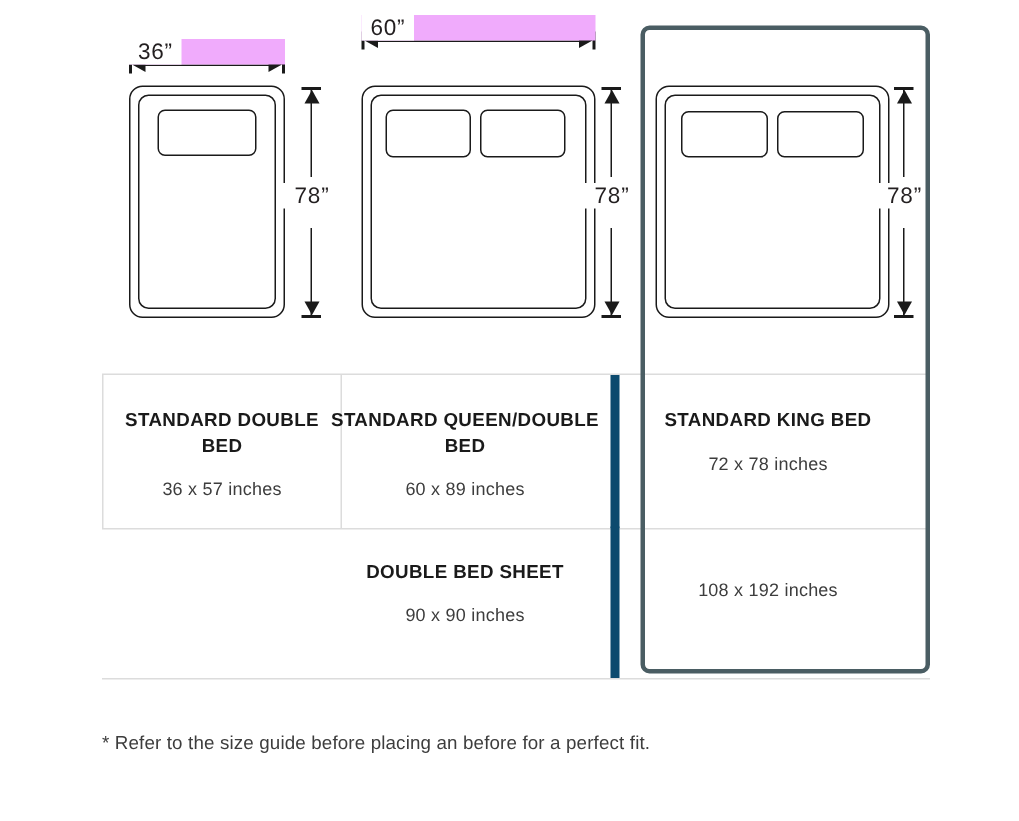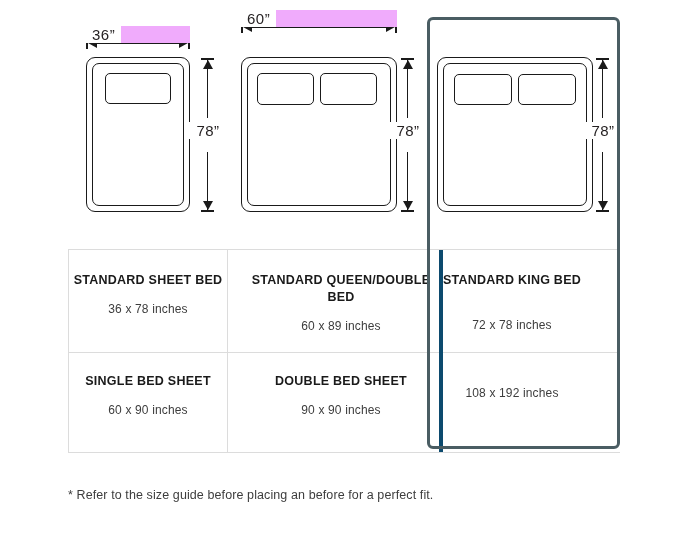--- a/index.html
+++ b/index.html
@@ -82,22 +82,22 @@
   }
   .trow{position:absolute;left:0;width:100%;height:101.5px;}
   .trow.r0{top:0;border-top:1px solid #dcdcdc;border-bottom:1px solid #dcdcdc;}
   .trow.r1{top:101.5px;border-bottom:1px solid #dcdcdc;}
   .tcell{
     position:absolute;top:0;height:100%;box-sizing:border-box;
     display:flex;flex-direction:column;align-items:center;justify-content:flex-start;
     padding-top:22px;
   }
   .tcell.c0{left:0;width:160px;border-left:1px solid #dcdcdc;border-right:1px solid #dcdcdc;}
-  .tcell.c1{left:175px;width:200px;border-right:4px solid #0c4a6e;}
-  .tcell.c2{left:360px;width:168px;gap:16px;}
+  .tcell.c1{left:145px;width:200px;border-right:6px solid #0c4a6e;}
+  .tcell.c2{left:360px;width:168px;}
   .cell-title{
     font-size:12.5px;font-weight:bold;letter-spacing:.25px;
     text-align:center;line-height:17px;color:#1a1a1a;
   }
   .cell-sub{
     margin-top:13px;font-size:12px;color:#3d3d3d;text-align:center;letter-spacing:.15px;
   }
 
   
   .footnote{
@@ -180,38 +180,34 @@
     <div class="arrow b"></div>
     <div class="seg" style="top:0;height:60px;"></div>
     <div class="seg" style="bottom:0;height:60px;"></div>
     <div class="dim-label" style="top:64px;">78”</div>
   </div>
 
   <div class="size-table">
 
     <div class="trow r0">
       <div class="tcell c0">
-        <div class="cell-title">STANDARD SHEET BED</div>
-        <div class="cell-sub">36 x 78 inches</div>
+        <div class="cell-title">STANDARD DOUBLE BED</div>
+        <div class="cell-sub">36 x 57 inches</div>
       </div>
       <div class="tcell c1">
         <div class="cell-title">STANDARD QUEEN/DOUBLE BED</div>
         <div class="cell-sub">60 x 89 inches</div>
       </div>
       <div class="tcell c2">
         <div class="cell-title">STANDARD KING BED</div>
         <div class="cell-sub">72 x 78 inches</div>
       </div>
     </div>
 
     <div class="trow r1">
-      <div class="tcell c0">
-        <div class="cell-title">SINGLE BED SHEET</div>
-        <div class="cell-sub">60 x 90 inches</div>
-      </div>
       <div class="tcell c1">
         <div class="cell-title">DOUBLE BED SHEET</div>
         <div class="cell-sub">90 x 90 inches</div>
       </div>
       <div class="tcell c2">
         <div class="cell-sub">108 x 192 inches</div>
       </div>
     </div>
 
   </div>

